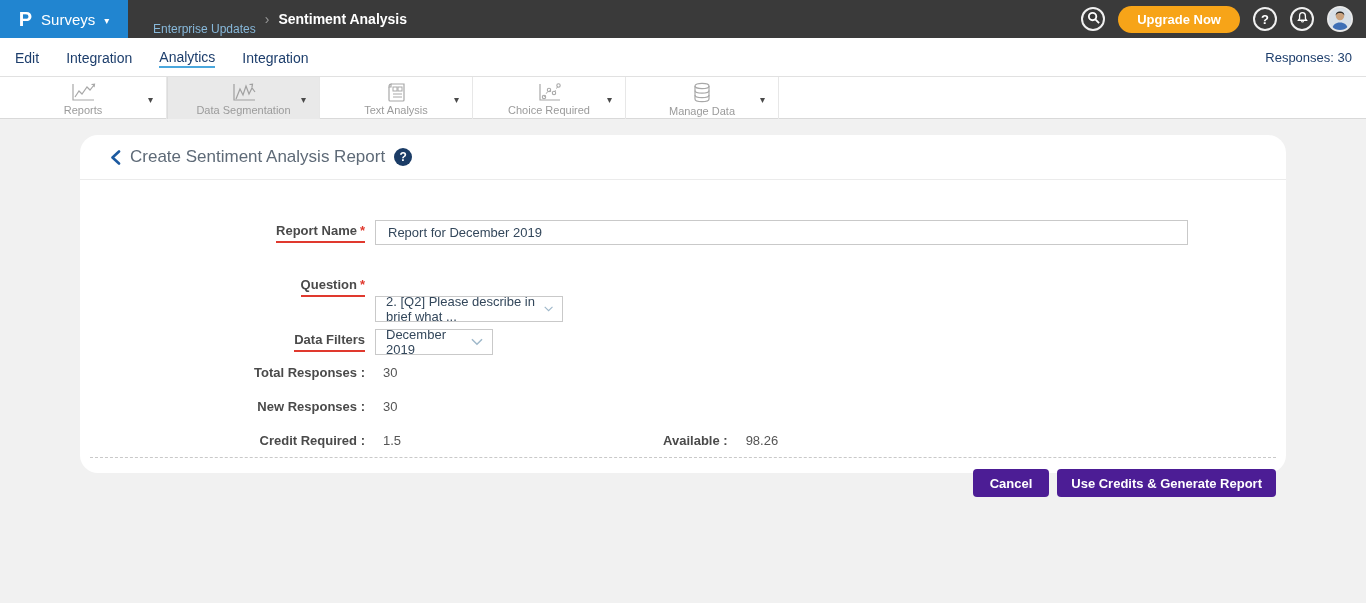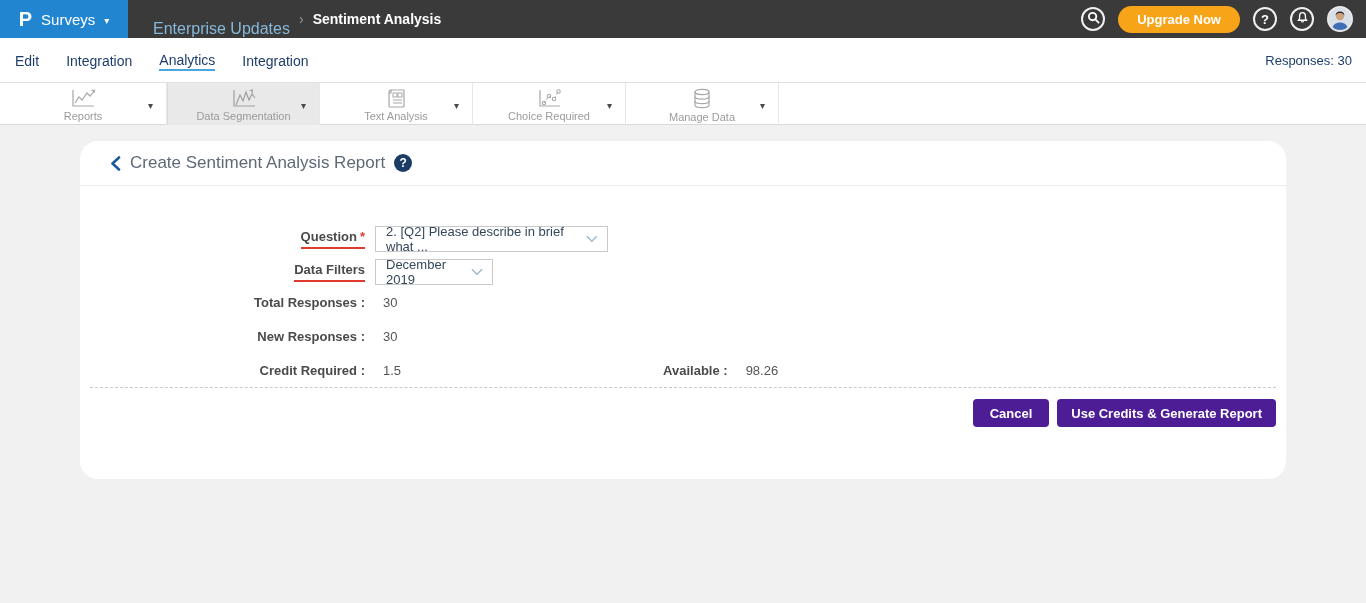--- a/index.html
+++ b/index.html
@@ -6,30 +6,30 @@
   html,body { width:1366px; height:603px; overflow:hidden; }
   body { font-family:"Liberation Sans", sans-serif; background:#f1f1f1; }
 
   
   .topbar { height:38px; background:#3a3a3a; display:flex; align-items:center; }
   .logo-block { width:128px; height:38px; background:#2185d0; display:flex; align-items:center; justify-content:center; gap:9px; cursor:pointer; }
   .logo-p { color:#fff; font-size:20px; font-weight:bold; line-height:1; }
   .logo-product { color:#fff; font-size:15px; }
   .logo-caret::after { content:"▾"; color:#fff; font-size:10px; }
   .crumbs { display:flex; align-items:center; margin-left:25px; gap:9px; }
-  .crumb-parent { color:#87b8da; font-size:16px; cursor:pointer;margin-top:20px; }
+  .crumb-parent { color:#87b8da; font-size:12px; cursor:pointer;margin-top:20px; }
   .crumb-sep::after { content:"›"; color:#9a9a9a; font-size:14px; }
   .crumb-current { color:#fff; font-size:14px; font-weight:bold; }
   .topbar-right { margin-left:auto; display:flex; align-items:center; gap:13px; padding-right:13px; }
   .circle-btn { width:24px; height:24px; border:2px solid #f0f0f0; border-radius:50%; display:flex; align-items:center; justify-content:center; cursor:pointer; color:#fff; font-weight:bold; font-size:13px; }
   .upgrade-btn { background:#f7a418; color:#fff; font-size:13px; font-weight:bold; border:none; border-radius:14px; height:27px; padding:0 19px; cursor:pointer; }
   .avatar { width:26px; height:26px; border:2px solid #e8e8e8; border-radius:50%; overflow:hidden; background:#c9d4de; cursor:pointer; }
 
   
-  .subnav { height:45px; background:#fff; border-bottom:1px solid #e1e1e1; display:flex; align-items:center; padding-left:15px; gap:27px; }
+  .subnav { height:39px; background:#fff; border-bottom:1px solid #e1e1e1; display:flex; align-items:center; padding-left:15px; gap:27px; }
   .subnav-item { color:#1d3e6c; font-size:14px; cursor:pointer; padding:2px 0 1px; }
   .subnav-item.active { border-bottom:2px solid #4aa7dd; }
   .responses { margin-left:auto; padding-right:14px; color:#1d3e6c; font-size:13px; }
 
   
   .toolbar { height:42px; background:#fff; border-bottom:1px solid #d9d9d9; display:flex; }
   .tool-cell { position:relative; width:153px; height:42px; border-right:1px solid #e7e7e7; display:flex; flex-direction:column; align-items:center; justify-content:center; cursor:pointer; padding-top:2px; }
   .tool-cell.first { width:167px; }
   .tool-cell.active { background:#e9e9e9; border-left:1px solid #dcdcdc; }
   .tool-label { font-size:11px; color:#9b9b9b; margin-top:1px; }
@@ -46,21 +46,21 @@
   .help-circle { width:18px; height:18px; border-radius:50%; background:#1b3c66; color:#fff; font-size:12px; font-weight:bold; display:flex; align-items:center; justify-content:center; cursor:pointer; }
 
   .card-body { padding-top:40px; }
   .frm-row { display:flex; align-items:center; margin-bottom:7px; }
   .frm-label-col { width:285px; text-align:right; font-size:13px; font-weight:bold; color:#4a4a4a; flex:none; }
   .underlined { display:inline-block; border-bottom:2px solid #e0392e; padding-bottom:3px; }
   .req { color:#e0392e; margin-left:3px; }
   .frm-control { margin-left:10px; }
   .text-input { width:813px; height:25px; border:1px solid #c9c9c9; font-family:"Liberation Sans", sans-serif; font-size:13px; color:#33475b; padding:0 12px; outline:none; }
   .select-box { height:26px; border:1px solid #c9c9c9; display:flex; align-items:center; justify-content:space-between; padding:0 9px 0 10px; font-size:13px; color:#33475b; cursor:pointer; background:#fff; }
-  .select-q { width:233px; }
+  .select-q { width:188px;margin-top:44px; }
   .select-f { width:118px; }
 
   .static-row { display:flex; align-items:center; margin-top:19px; }
   .static-row.firstgap { margin-top:10px; }
   .static-val { font-size:13px; color:#555; margin-left:18px; }
   .avail-label { width:auto; margin-left:262px; font-size:13px; font-weight:bold; color:#4a4a4a; }
 
   .dashed-divider { border:none; border-top:1px dashed #c9c9c9; margin:9px 10px 0 10px; }
   .card-footer { display:flex; justify-content:flex-end; gap:8px; margin-top:11px; padding-right:10px; }
   .btn { background:#4c1d95; color:#fff; border:none; border-radius:4px; height:28px; font-family:"Liberation Sans", sans-serif; font-size:13px; font-weight:bold; cursor:pointer; }
@@ -198,20 +198,28 @@
           </svg>
       </span>
       <span class="card-title">Create Sentiment Analysis Report</span>
       <span class="help-circle">
           <span>?</span>
         </span>
     </div>
 
     <div class="card-body">
 
+      <div class="frm-row">
+        <div class="frm-label-col">
+          <span class="underlined"><span>Report Name</span><span class="req">*</span></span>
+        </div>
+        <div class="frm-control">
+          <input class="text-input" type="text" value="Report for December 2019" style="">
+        </div>
+      </div>
 
       <div class="frm-row">
         <div class="frm-label-col">
           <span class="underlined"><span>Question</span><span class="req">*</span></span>
         </div>
         <div class="frm-control">
           <div class="select-box select-q">
             <span>2. [Q2] Please describe in brief what ...</span>
             <svg width="13" height="8" viewBox="0 0 13 8">
                 <polyline points="1,1 6.5,6.5 12,1" fill="none" stroke="#9fb8ca" stroke-width="1.6"></polyline>

